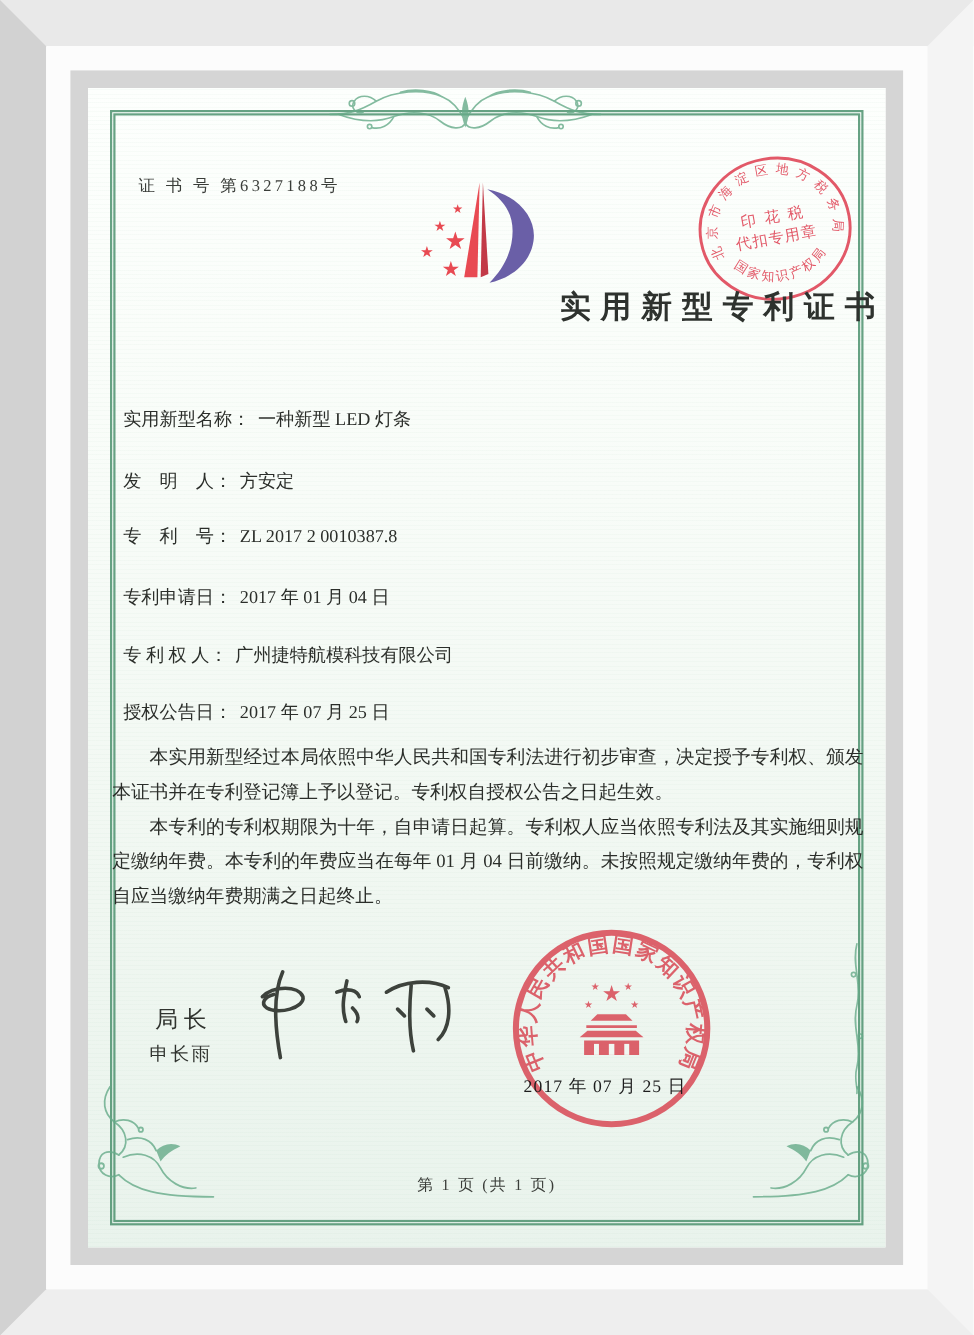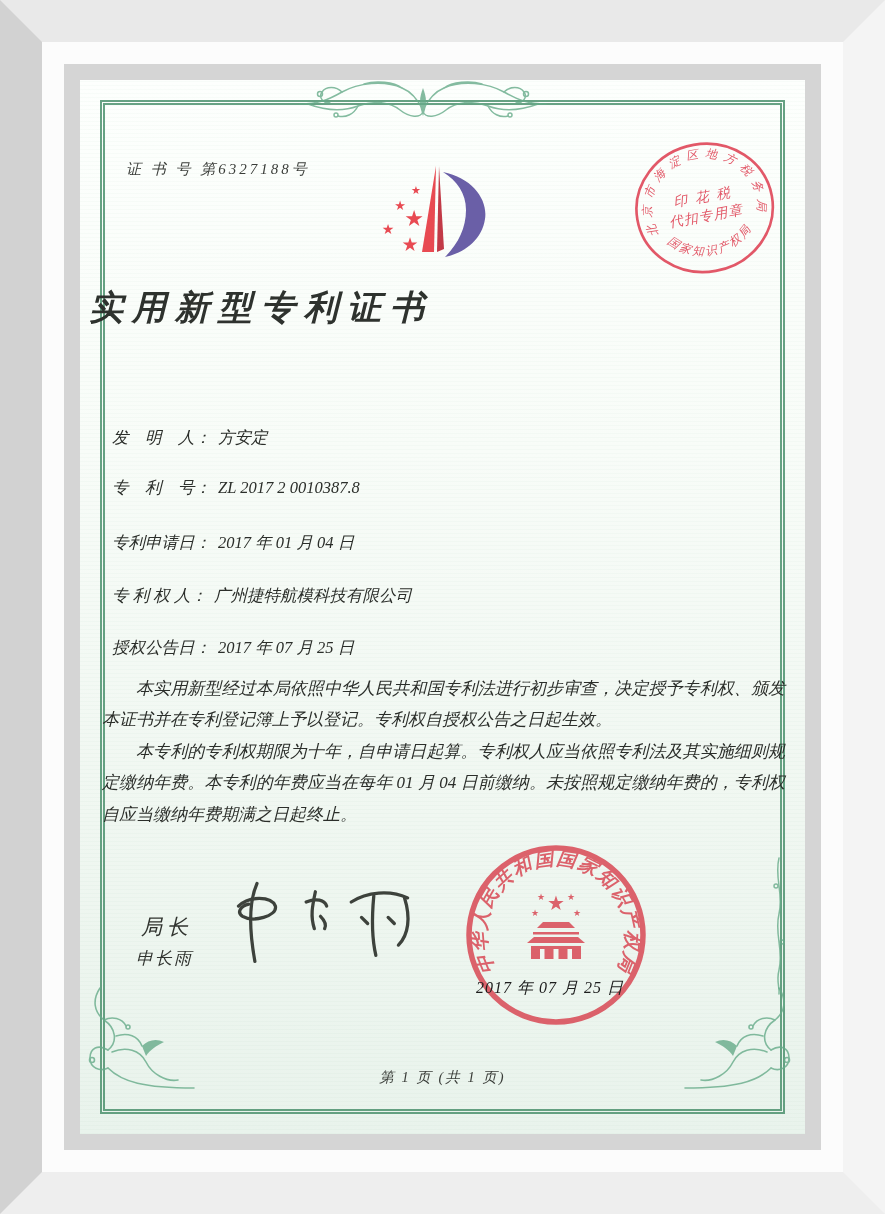--- a/index.html
+++ b/index.html
@@ -11,26 +11,25 @@
     border-right-color:#f4f4f4;border-bottom-color:#eeeeee;
     background:#ffffff;
   }
   .mat{width:100%;height:100%;box-sizing:border-box;border:22px solid #fcfcfc;}
   .band{width:100%;height:100%;box-sizing:border-box;border:16px solid #d5d5d5;}
   .paper{
     width:100%;height:100%;position:relative;overflow:hidden;
     background:
       repeating-linear-gradient(0deg, rgba(130,180,150,0.045) 0 1px, rgba(0,0,0,0) 1px 4px),
       linear-gradient(180deg,#fdfffd 0%,#f8fcf8 35%,#f0f7f1 70%,#e9f3ec 100%);
-    font-style: italic;
   }
   .inner-border{position:absolute;left:20px;top:20px;right:20px;bottom:20px;border:5px double #4d926f;opacity:.85;}
   .abs{position:absolute;}
   .cert-no{left:46px;top:80px;font-size:15px;letter-spacing:3px;color:#3a3d39;}
-  .title{left:0;top:205px;width:100%;text-align:left;font-size:34px;font-weight:bold;
+  .title{left:0;top:180px;width:100%;text-align:right;font-size:28px;font-weight:bold;
          letter-spacing:9px;padding-left:9px;box-sizing:border-box;color:#2e322e;}
   .field-row{left:32px;font-size:16.5px;color:#2b2e2a;white-space:nowrap;}
   .field-row .val{margin-left:7px;}
   .f0{top:290px}.f1{top:347px}.f2{top:397px}.f3{top:452px}.f4{top:505px}.f5{top:557px}
   .paras{left:22px;right:20px;top:593px;font-size:17px;line-height:1.85;color:#2b2e2a;
          text-align:justify;}
   .paras p{margin:0;text-indent:2em;}
   .signer-title{left:61px;top:833px;font-size:21px;letter-spacing:5px;color:#30332f;}
   .signer-name{left:56px;top:867px;font-size:17px;letter-spacing:2px;color:#30332f;text-align:right;}
   .signature{left:138px;top:790px;}
@@ -141,20 +140,23 @@
         </text>
         <text font-size="11" fill="#e04b5c" letter-spacing="2">
           <textPath href="#stBot" startOffset="50%" text-anchor="middle">国家知识产权局</textPath>
         </text>
         <text x="75" y="62" font-size="13" fill="#e04b5c" text-anchor="middle" letter-spacing="2">印 花 税</text>
         <text x="75" y="80" font-size="13" fill="#e04b5c" text-anchor="middle" letter-spacing="1">代扣专用章</text>
       </svg>
 
       <div class="abs title">实用新型专利证书</div>
 
+      <div class="abs field-row f0">
+        <span>实用新型名称：</span><span class="val">一种新型 LED 灯条</span>
+      </div>
       <div class="abs field-row f1">
         <span>发　明　人：</span><span class="val">方安定</span>
       </div>
       <div class="abs field-row f2">
         <span>专　利　号：</span><span class="val">ZL 2017 2 0010387.8</span>
       </div>
       <div class="abs field-row f3">
         <span>专利申请日：</span><span class="val">2017 年 01 月 04 日</span>
       </div>
       <div class="abs field-row f4">

